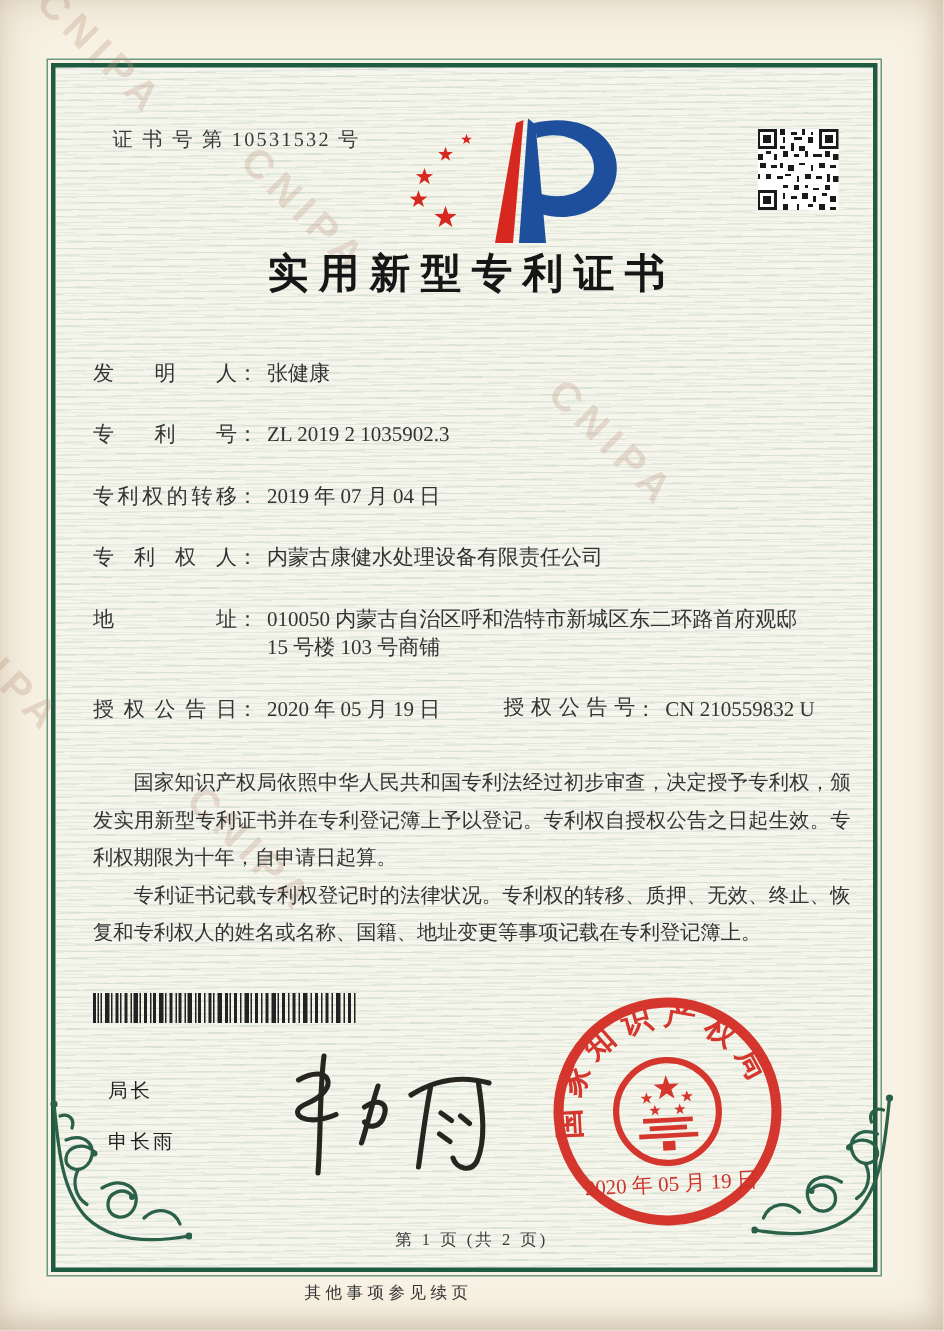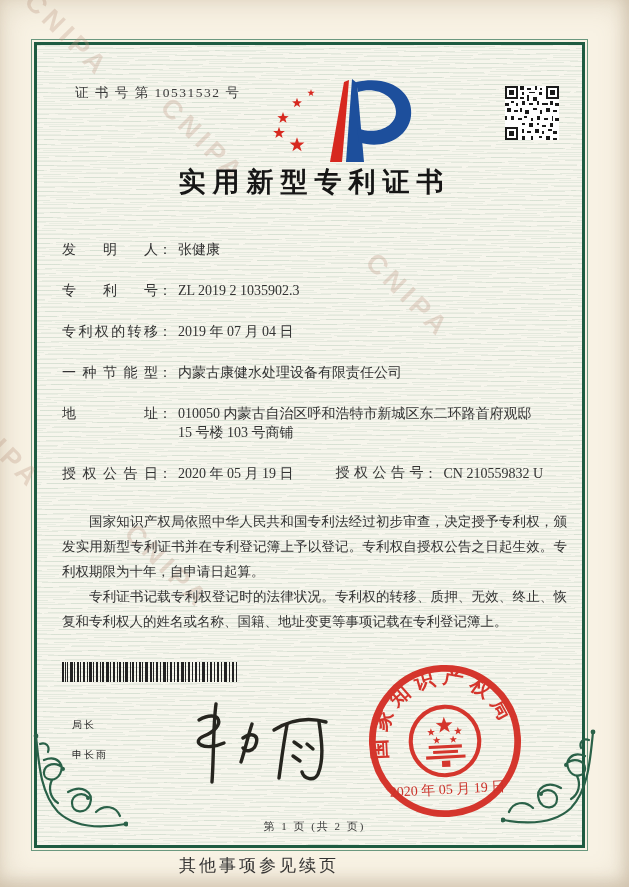--- a/index.html
+++ b/index.html
@@ -51,28 +51,28 @@
   }
   .fcolon{vertical-align:top;}
   .fvalue{display:inline-block;vertical-align:top;margin-left:6px;max-width:356px;}
   .pairs{display:flex;}
   .pair2{margin-left:42px;}
   .pair2 .flabel{width:88px;font-family:Liberation Mono, monospace;}
   .paras{position:absolute;left:62px;top:509px;width:505px;
     font-size:13.5px;line-height:25px;color:#333;text-align:justify;}
   .paras p{margin:0;text-indent:2em;}
   .barcode{position:absolute;left:62px;top:662px;width:178px;height:20px;}
-  .official{position:absolute;left:72px;top:718px;font-size:10px;color:#222;letter-spacing:2px;}
+  .official{position:absolute;left:72px;top:718px;font-size:13px;color:#222;letter-spacing:2px;}
   .official div{margin-bottom:16px;}
   .signature{position:absolute;left:186px;top:698px;width:158px;height:92px;}
   .seal{position:absolute;left:362px;top:658px;width:166px;height:166px;opacity:.93;}
   .page-num{position:absolute;left:0;top:819px;width:629px;text-align:center;
     font-size:11px;letter-spacing:2px;color:#3a3a3a;}
   .foot-note{position:absolute;left:0;top:854px;width:518px;text-align:center;
-    font-size:17px;letter-spacing:3px;color:#333;}
+    font-size:11px;letter-spacing:3px;color:#333;}
   .flourish{position:absolute;width:98px;height:104px;}
   .fl-left{left:30px;top:728px;}
   .fl-right{left:501px;top:724px;transform:scaleX(-1);}
 </style>
 </head>
 <body>
 
 <div class="frame"></div>
 
 <div class="wm" style="left:40px;top:-14px;">CNIPA</div>
@@ -121,21 +121,21 @@
   <div class="frow">
     <span class="flabel">发明人</span><span class="fcolon">：</span><span class="fvalue">张健康</span>
   </div>
   <div class="frow">
     <span class="flabel">专利号</span><span class="fcolon">：</span><span class="fvalue">ZL 2019 2 1035902.3</span>
   </div>
   <div class="frow">
     <span class="flabel">专利权的转移</span><span class="fcolon">：</span><span class="fvalue">2019 年 07 月 04 日</span>
   </div>
   <div class="frow">
-    <span class="flabel">一种节能型</span><span class="fcolon">：</span><span class="fvalue">内蒙古康健水处理设备有限责任公司</span>
+    <span class="flabel">专利权人</span><span class="fcolon">：</span><span class="fvalue">内蒙古康健水处理设备有限责任公司</span>
   </div>
   <div class="frow">
     <span class="flabel">地址</span><span class="fcolon">：</span><span class="fvalue">010050 内蒙古自治区呼和浩特市新城区东二环路首府观邸 15 号楼 103 号商铺</span>
   </div>
   <div class="frow pairs">
     <div>
       <span class="flabel">授权公告日</span><span class="fcolon">：</span><span class="fvalue">2020 年 05 月 19 日</span>
     </div>
     <div class="pair2">
       <span class="flabel">授权公告号</span><span class="fcolon">：</span><span class="fvalue">CN 210559832 U</span>

